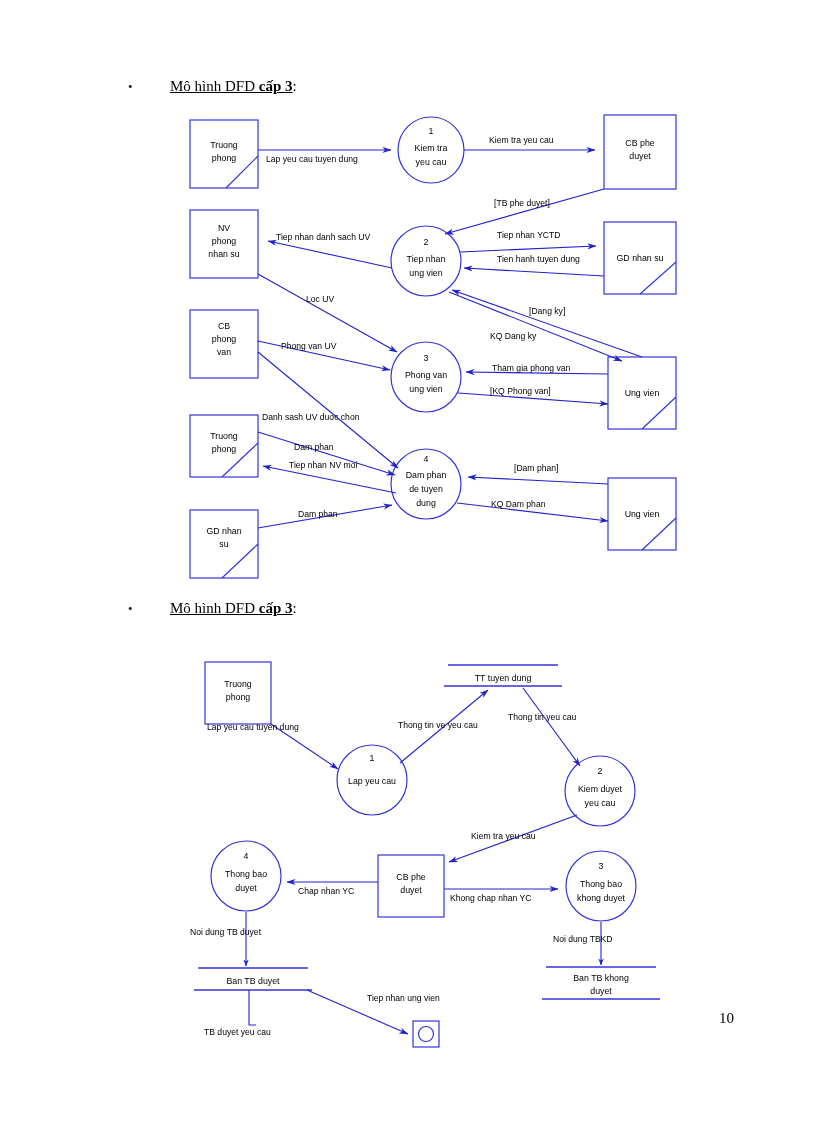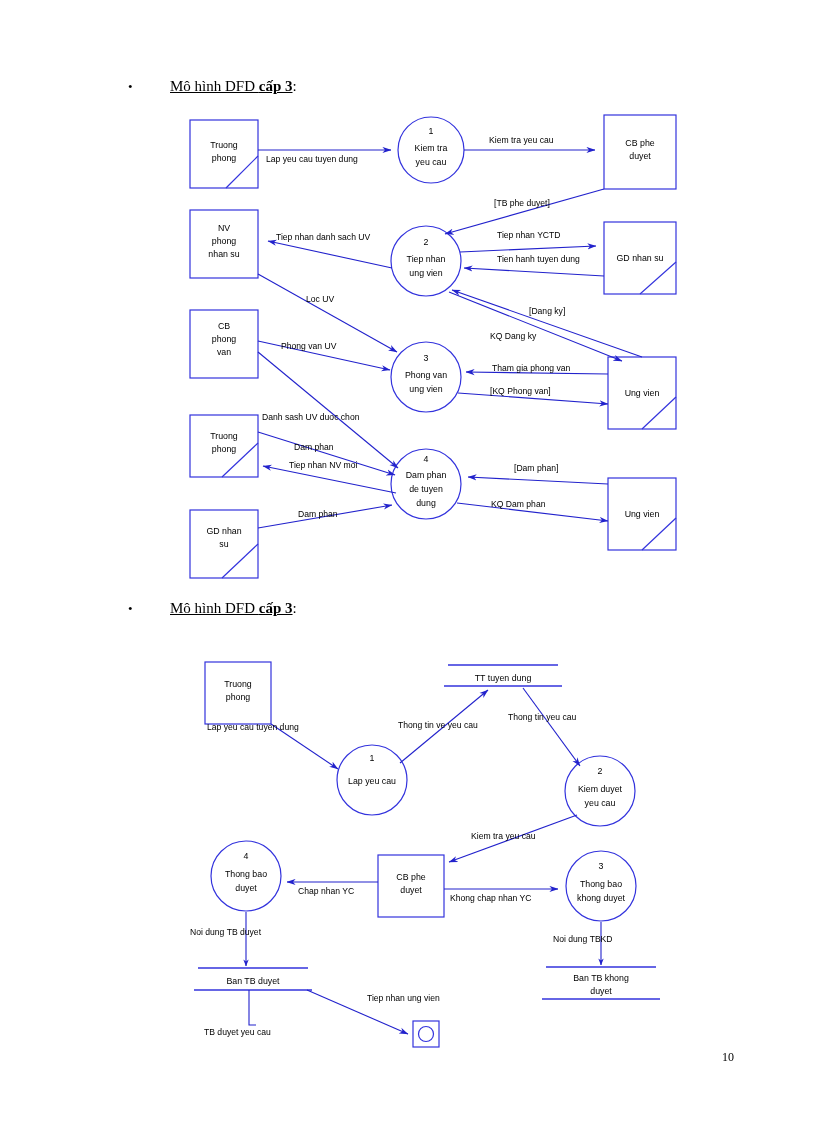--- a/index.html
+++ b/index.html
@@ -95,23 +95,23 @@
   }
   .flow-lbl {
     font-family: "Liberation Sans", sans-serif;
     font-size: 8.6px;
     fill: #000000;
   }
   
   .page-num {
     position: absolute;
     right: 82px;
-    top: 1050px;
+    top: 1010px;
     font-family: "Liberation Serif", serif;
-    font-size: 12px;
+    font-size: 15px;
   }
 </style>
 </head>
 <body>
 
 <div class="page">
 
   <div class="bullet-head" style="left:128px; top:78px;">
     <span class="bullet-dot">•</span>
     <span style="display:inline-block; width:28px;"></span>

